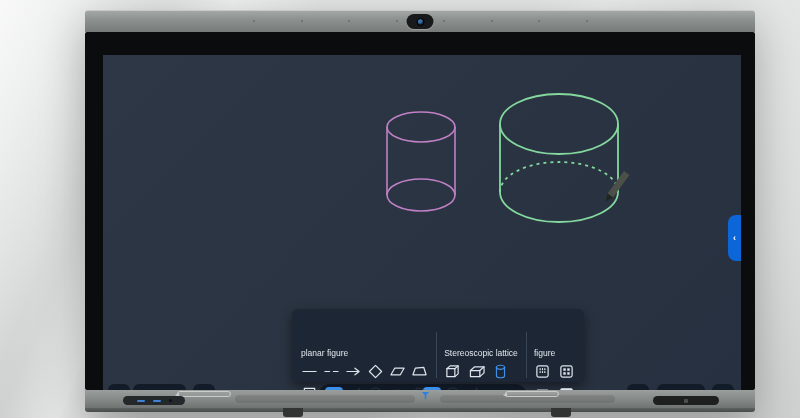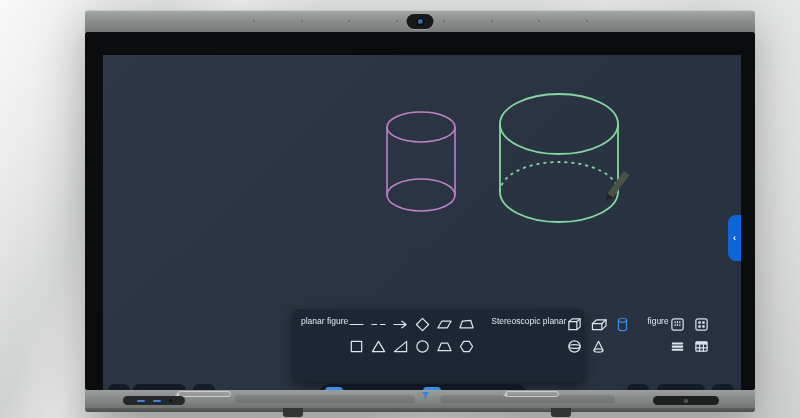--- a/index.html
+++ b/index.html
@@ -60,21 +60,21 @@
   
   .board-svg{ position:absolute; left:0; top:0; }
 
   .side-tab{ position:absolute; right:0; top:160px; width:13px; height:46px;
     background:#0d66d8; border-radius:8px 0 0 8px; color:#fff; font-size:9px; font-weight:bold;
     display:flex; align-items:center; justify-content:center; cursor:pointer; }
 
   .shapes-panel{ position:absolute; left:189px; top:254px; width:292px; height:73px;
     background:#1c2634; border-radius:6px; box-shadow:0 4px 12px rgba(0,0,0,.45);
     display:flex; padding:7px 9px 6px 9px; gap:8px; }
-  .panel-section{ display:flex; flex-direction:row; }
+  .panel-section{ display:flex; flex-direction:column;margin-top:32px; }
   .panel-title{ font-size:8.5px; color:#e2e8ef; margin-bottom:5px; white-space:nowrap; }
   .icon-grid{ display:grid; grid-auto-rows:17px; row-gap:5px; }
   .grid-6{ grid-template-columns:repeat(6,17px); column-gap:5px; }
   .grid-3{ grid-template-columns:repeat(3,17px); column-gap:7px; }
   .grid-2{ grid-template-columns:repeat(2,17px); column-gap:7px; }
   .shape-cell{ width:17px; height:17px; display:flex; align-items:center; justify-content:center; cursor:pointer; border-radius:3px; }
   .shape-cell svg{ stroke:#dde4ec; fill:none; stroke-width:1.3; stroke-linejoin:round; stroke-linecap:round; }
   .shape-cell.selected svg{ stroke:#3d8fe8; }
   .vdiv{ width:1px; background:#3a4758; margin-top:16px; height:46px; }
 
@@ -209,21 +209,21 @@
                   <svg width="15" height="15" viewBox="0 0 16 16">
                     <polygon points="5,2.5 11,2.5 14.5,8 11,13.5 5,13.5 1.5,8"></polygon>
                   </svg>
                 </div>
             </div>
           </div>
 
           <div class="vdiv"></div>
 
           <div class="panel-section">
-            <div class="panel-title">Stereoscopic planar</div>
+            <div class="panel-title">Stereoscopic lattice</div>
             <div class="icon-grid grid-3">
               <div class="shape-cell">
                   <svg width="15" height="15" viewBox="0 0 16 16">
                     <rect x="2" y="5" width="8.5" height="8.5"></rect>
                     <polyline points="2,5 5.5,2 14,2 14,10.5 10.5,13.5"></polyline>
                     <line x1="10.5" y1="5" x2="14" y2="2"></line>
                   </svg>
                 </div>
               <div class="shape-cell">
                   <svg width="16" height="15" viewBox="0 0 17 16">

